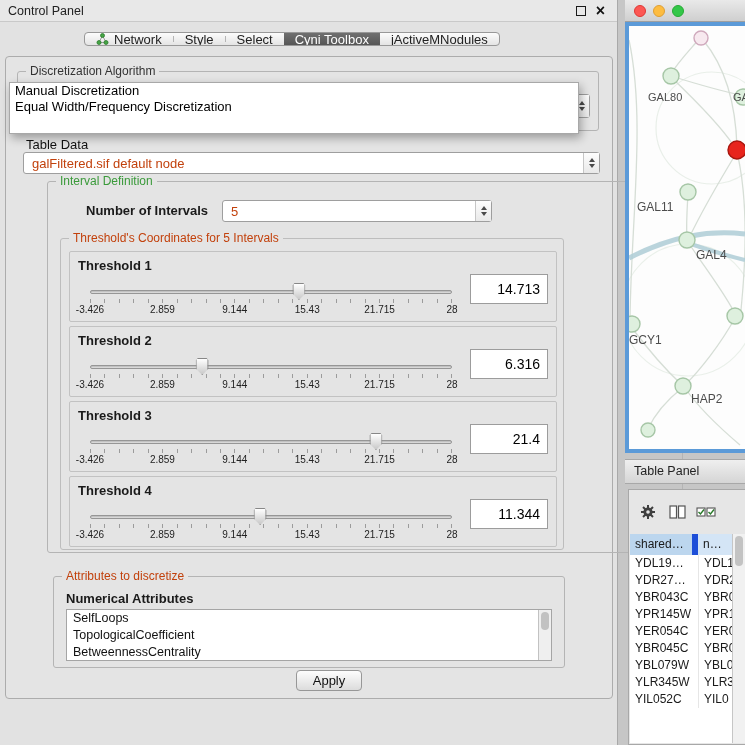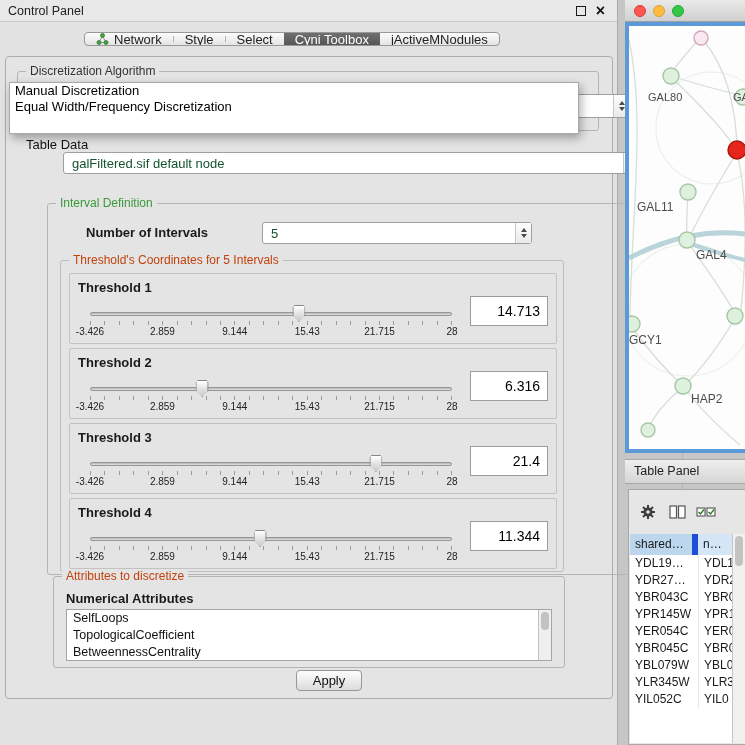--- a/index.html
+++ b/index.html
@@ -23,38 +23,38 @@
   .bottom-tabbar { left:146px; top:704px; }
 
   
   .cp-content { position:absolute; left:5px; top:56px; width:608px; height:643px; background:#e4e4e4; border:1px solid #acacac; border-radius:4px; }
 
   .group { position:absolute; border:1px solid #b4b4b4; border-radius:3px; }
   .gtitle { position:absolute; top:-8px; left:8px; background:#e4e4e4; padding:0 4px; font-size:12px; line-height:15px; color:#333; white-space:nowrap; }
   .gtitle.green { color:#3a9a3a; }
   .gtitle.blue { color:#c2410c; }
 
-  .combo { position:absolute; background:#fff; border:1px solid #9e9e9e; border-radius:3px; display:flex; align-items:center; font-size:13px; color:#14532d;margin-left:40px; }
+  .combo { position:absolute; background:#fff; border:1px solid #9e9e9e; border-radius:3px; display:flex; align-items:center; font-size:13px; color:#c2410c; }
   .ctext { flex:1; padding-left:8px; white-space:nowrap; overflow:hidden; }
   .caps { width:16px; align-self:stretch; display:flex; flex-direction:column; align-items:center; justify-content:center; gap:2px; border-left:1px solid #c6c6c6; background:linear-gradient(#fdfdfd,#e9e9e9); }
   .arr-up { width:0; height:0; border-left:3.5px solid transparent; border-right:3.5px solid transparent; border-bottom:4px solid #4a4a4a; }
   .arr-down { width:0; height:0; border-left:3.5px solid transparent; border-right:3.5px solid transparent; border-top:4px solid #4a4a4a; }
 
   #algo-group { left:11px; top:14px; width:582px; height:60px; }
   #algo-combo { left:10px; top:22px; width:562px; height:24px; }
 
   .popup { position:absolute; left:3px; top:25px; width:570px; height:52px; background:#fff; border:1px solid #a8a8a8; box-shadow:2px 4px 9px rgba(0,0,0,.32); z-index:40; }
   .popup-hint { text-align:center; color:#b5b5b5; font-size:12px; height:16px; line-height:16px; }
   .popup-opt { font-size:13px; padding-left:5px; height:16px; line-height:16px; color:#000; white-space:nowrap; }
   .popup-opt.bold { font-weight:normal; }
 
   #td-label { position:absolute; left:20px; top:80px; font-size:13px; color:#111; }
   #td-combo { left:17px; top:95px; width:577px; height:22px; }
 
-  #interval-group { left:41px; top:146px; width:636px; height:372px; }
+  #interval-group { left:41px; top:124px; width:636px; height:372px; }
   .noi-label { position:absolute; left:38px; top:21px; font-weight:bold; font-size:13px; }
   #noi-combo { left:174px; top:18px; width:270px; height:22px; }
   #thr-group { left:12px; top:56px; width:504px; height:312px; border-color:#bdbdbd; }
 
   .tpanel { position:absolute; left:8px; width:488px; height:71px; border:1px solid #c2c2c2; border-radius:2px; }
   .tpanel.t0{top:12px} .tpanel.t1{top:87px} .tpanel.t2{top:162px} .tpanel.t3{top:237px}
   .th-label { position:absolute; left:8px; top:6px; font-weight:bold; font-size:13px; }
   .slider { position:absolute; left:20px; top:30px; width:362px; height:36px; }
   .track { position:absolute; left:0; right:0; top:8px; height:4px; background:linear-gradient(#b6b6b6,#e3e3e3); border:1px solid #969696; border-radius:3px; }
   .thumb { position:absolute; top:1px; width:13px; height:17px; transform:translateX(-50%); background:linear-gradient(#ffffff,#c9c9c9); border:1px solid #878787; clip-path:polygon(50% 100%, 0 62%, 0 14%, 16% 0, 84% 0, 100% 14%, 100% 62%); }

